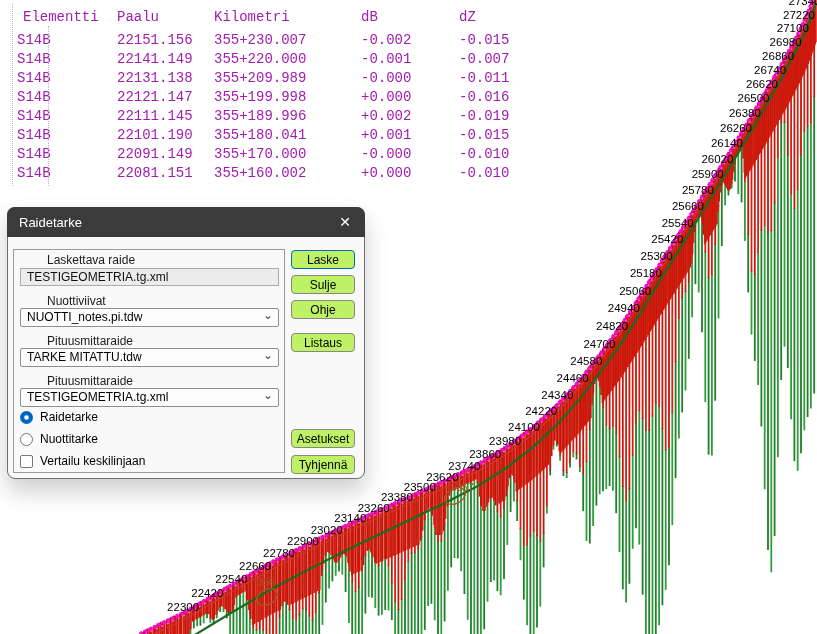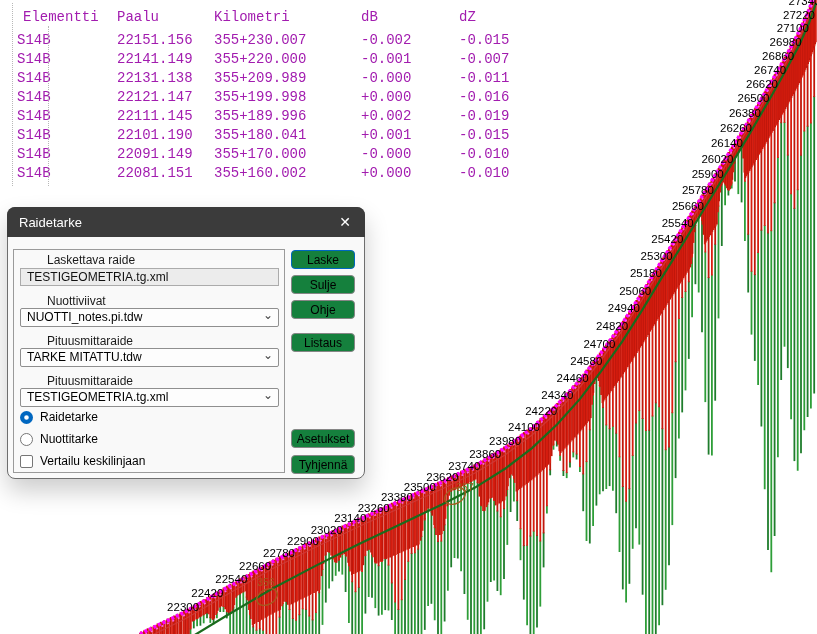--- a/index.html
+++ b/index.html
@@ -33,21 +33,21 @@
   .flabel{position:absolute;left:8px;height:13px;line-height:13px;color:#1a1a1a;margin-left:25px;}
   .tfield{position:absolute;left:6px;width:251px;height:16px;background:#ececec;border:1px solid #ababab;
           line-height:16px;padding-left:6px;color:#111;}
   .combo{position:absolute;left:6px;width:251px;height:17px;background:#fdfdfd;border:1px solid #8f8f8f;
          border-radius:2px;line-height:17px;padding-left:6px;}
   .chev{position:absolute;right:5px;top:-2px;color:#454545;font-size:12px;}
   .opt{position:absolute;left:6px;display:flex;align-items:center;gap:7px;height:14px;}
   .radio{width:13px;height:13px;border-radius:50%;background:#fff;border:1px solid #767676;box-sizing:border-box;flex:none;}
   .radio.sel{border:none;box-shadow:inset 0 0 0 4.2px #0067c0;}
   .check{width:13px;height:13px;border:1px solid #767676;border-radius:2px;background:#fff;box-sizing:border-box;flex:none;}
-  .btn{position:absolute;left:283px;width:64px;height:19px;background:#15803d;border:1px solid #868686;
+  .btn{position:absolute;left:283px;width:64px;height:19px;background:#bef264;border:1px solid #868686;
        border-radius:4px;font-size:12px;font-family:"Liberation Sans",sans-serif;padding:0;color:#000;line-height:16px;}
   .btn.primary{border:1.6px solid #0067c0;}
   .b1{top:42px;}.b2{top:67px;}.b3{top:92px;}.b4{top:125px;}.b5{top:221px;}.b6{top:247px;}
 </style>
 </head>
 <body>
 
 <div class="screen">
 
   <svg id="chart" width="817" height="634" viewBox="0 0 817 634">

